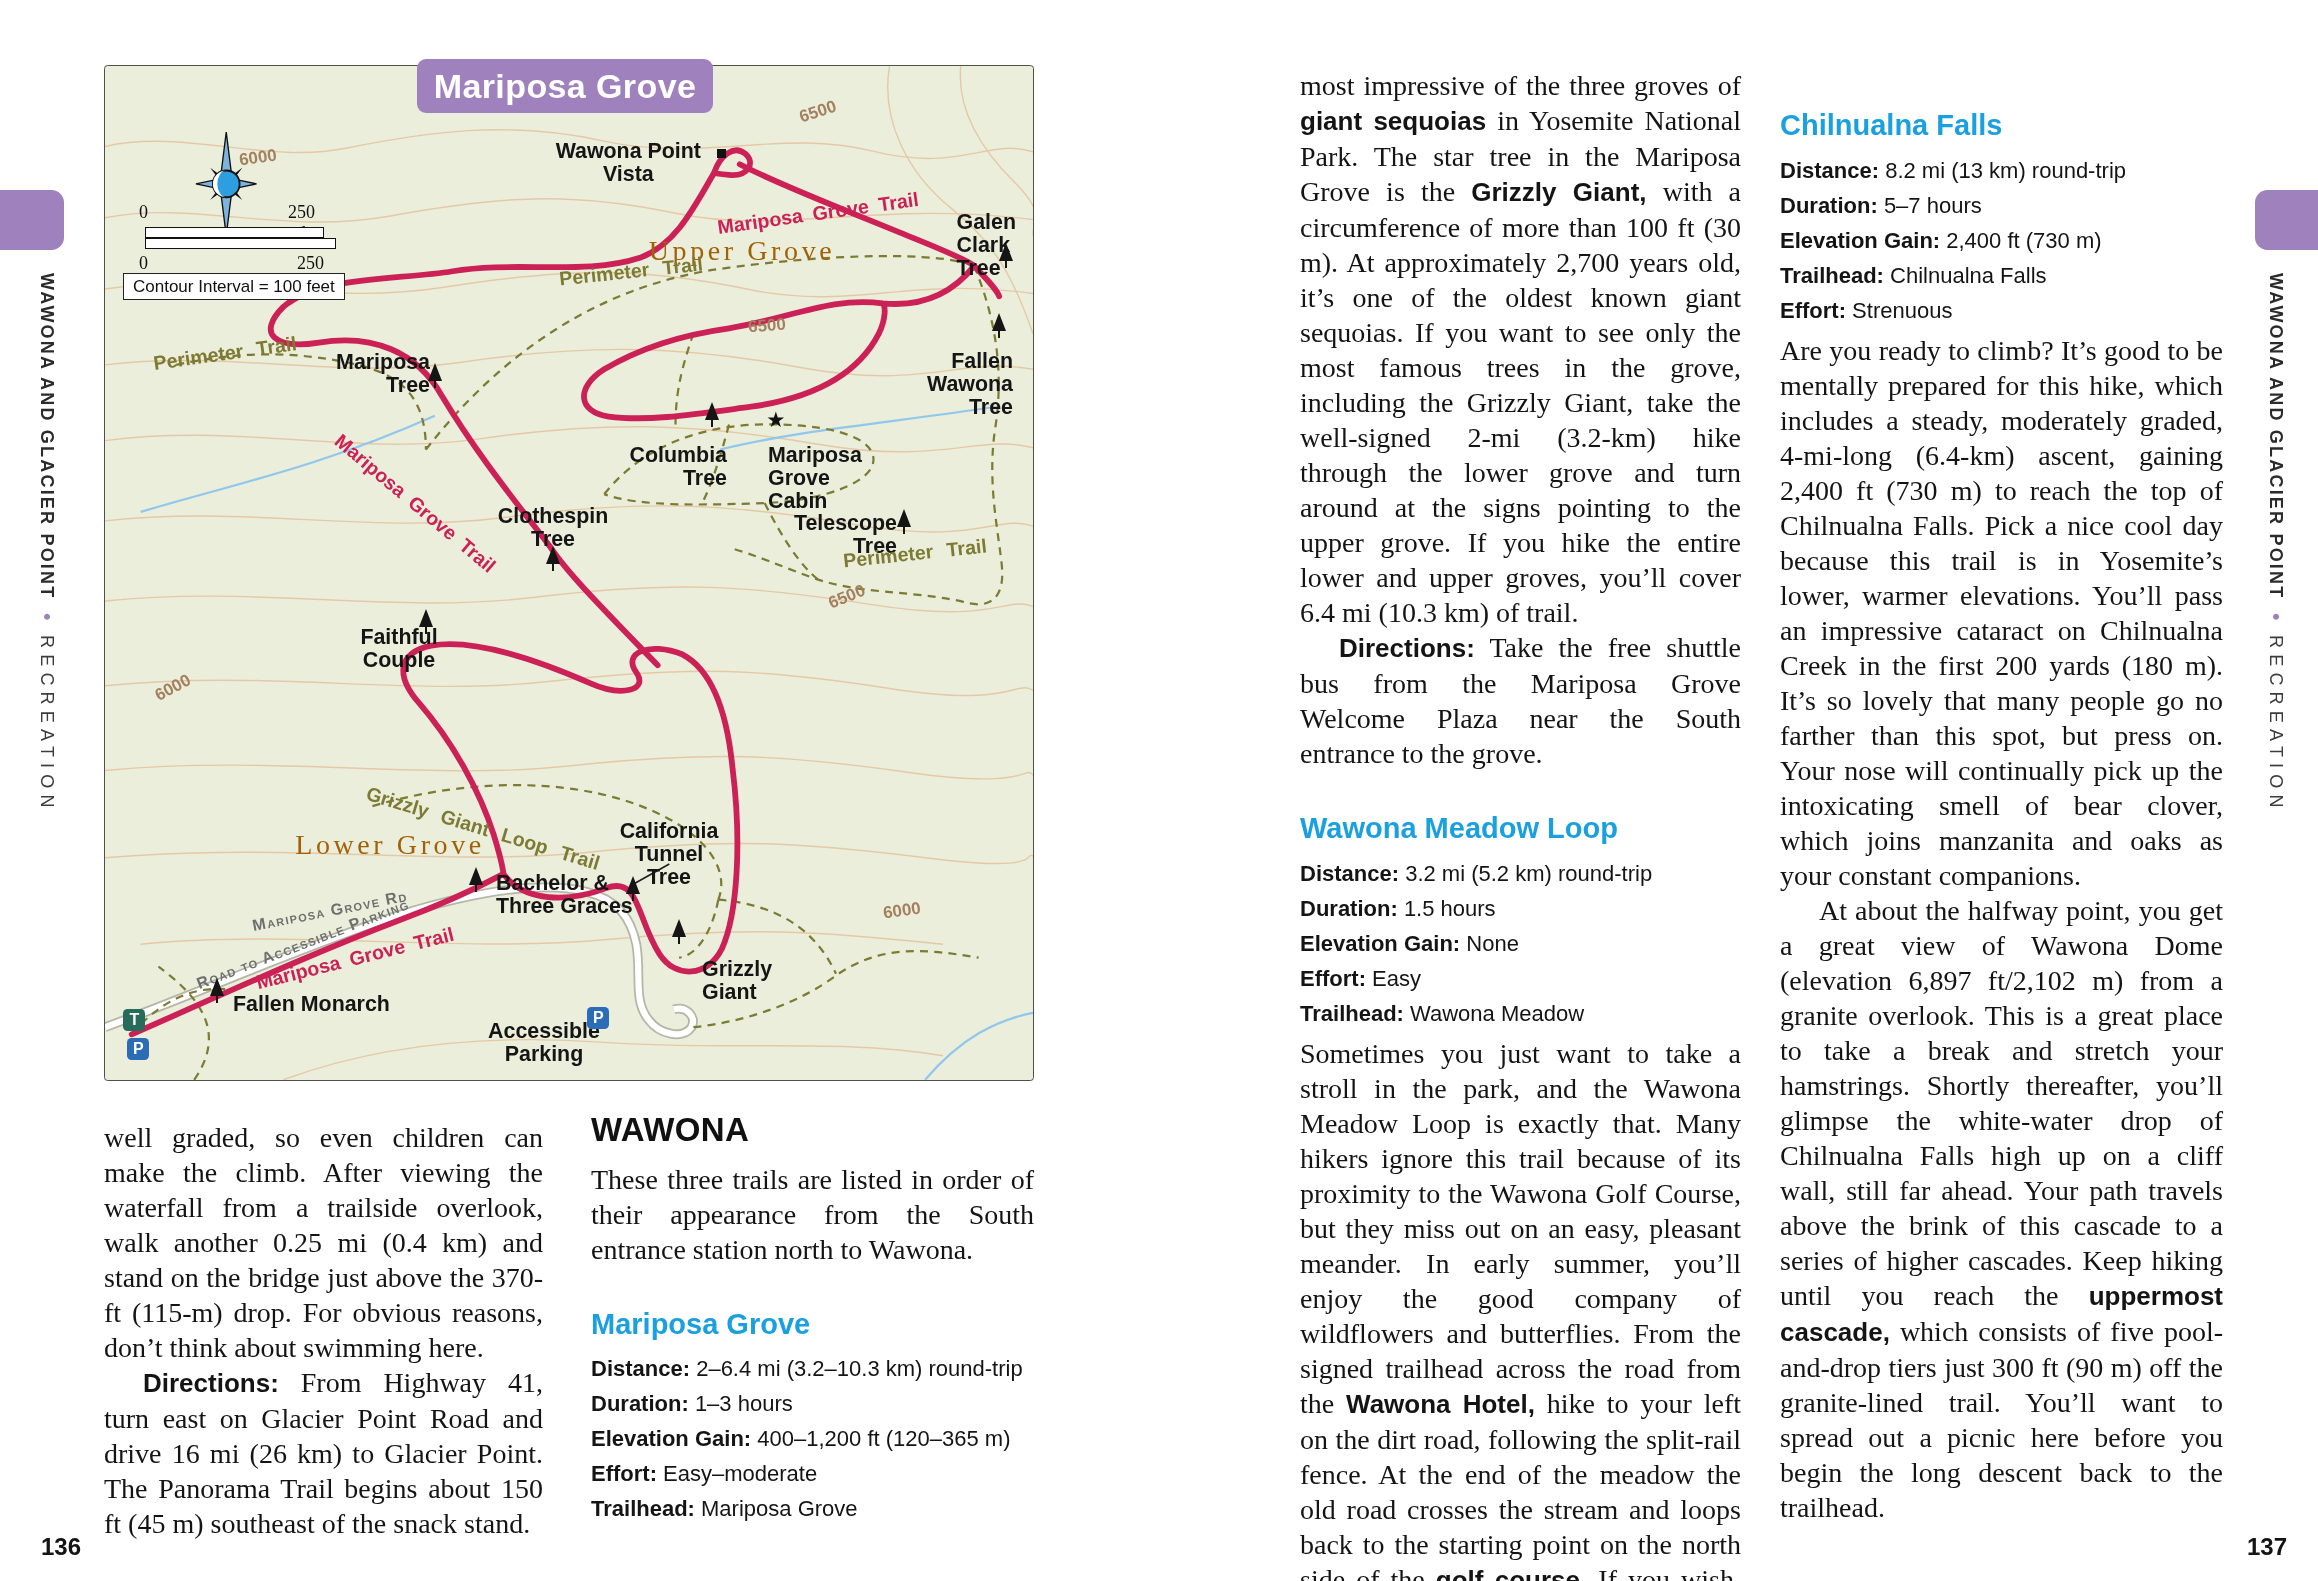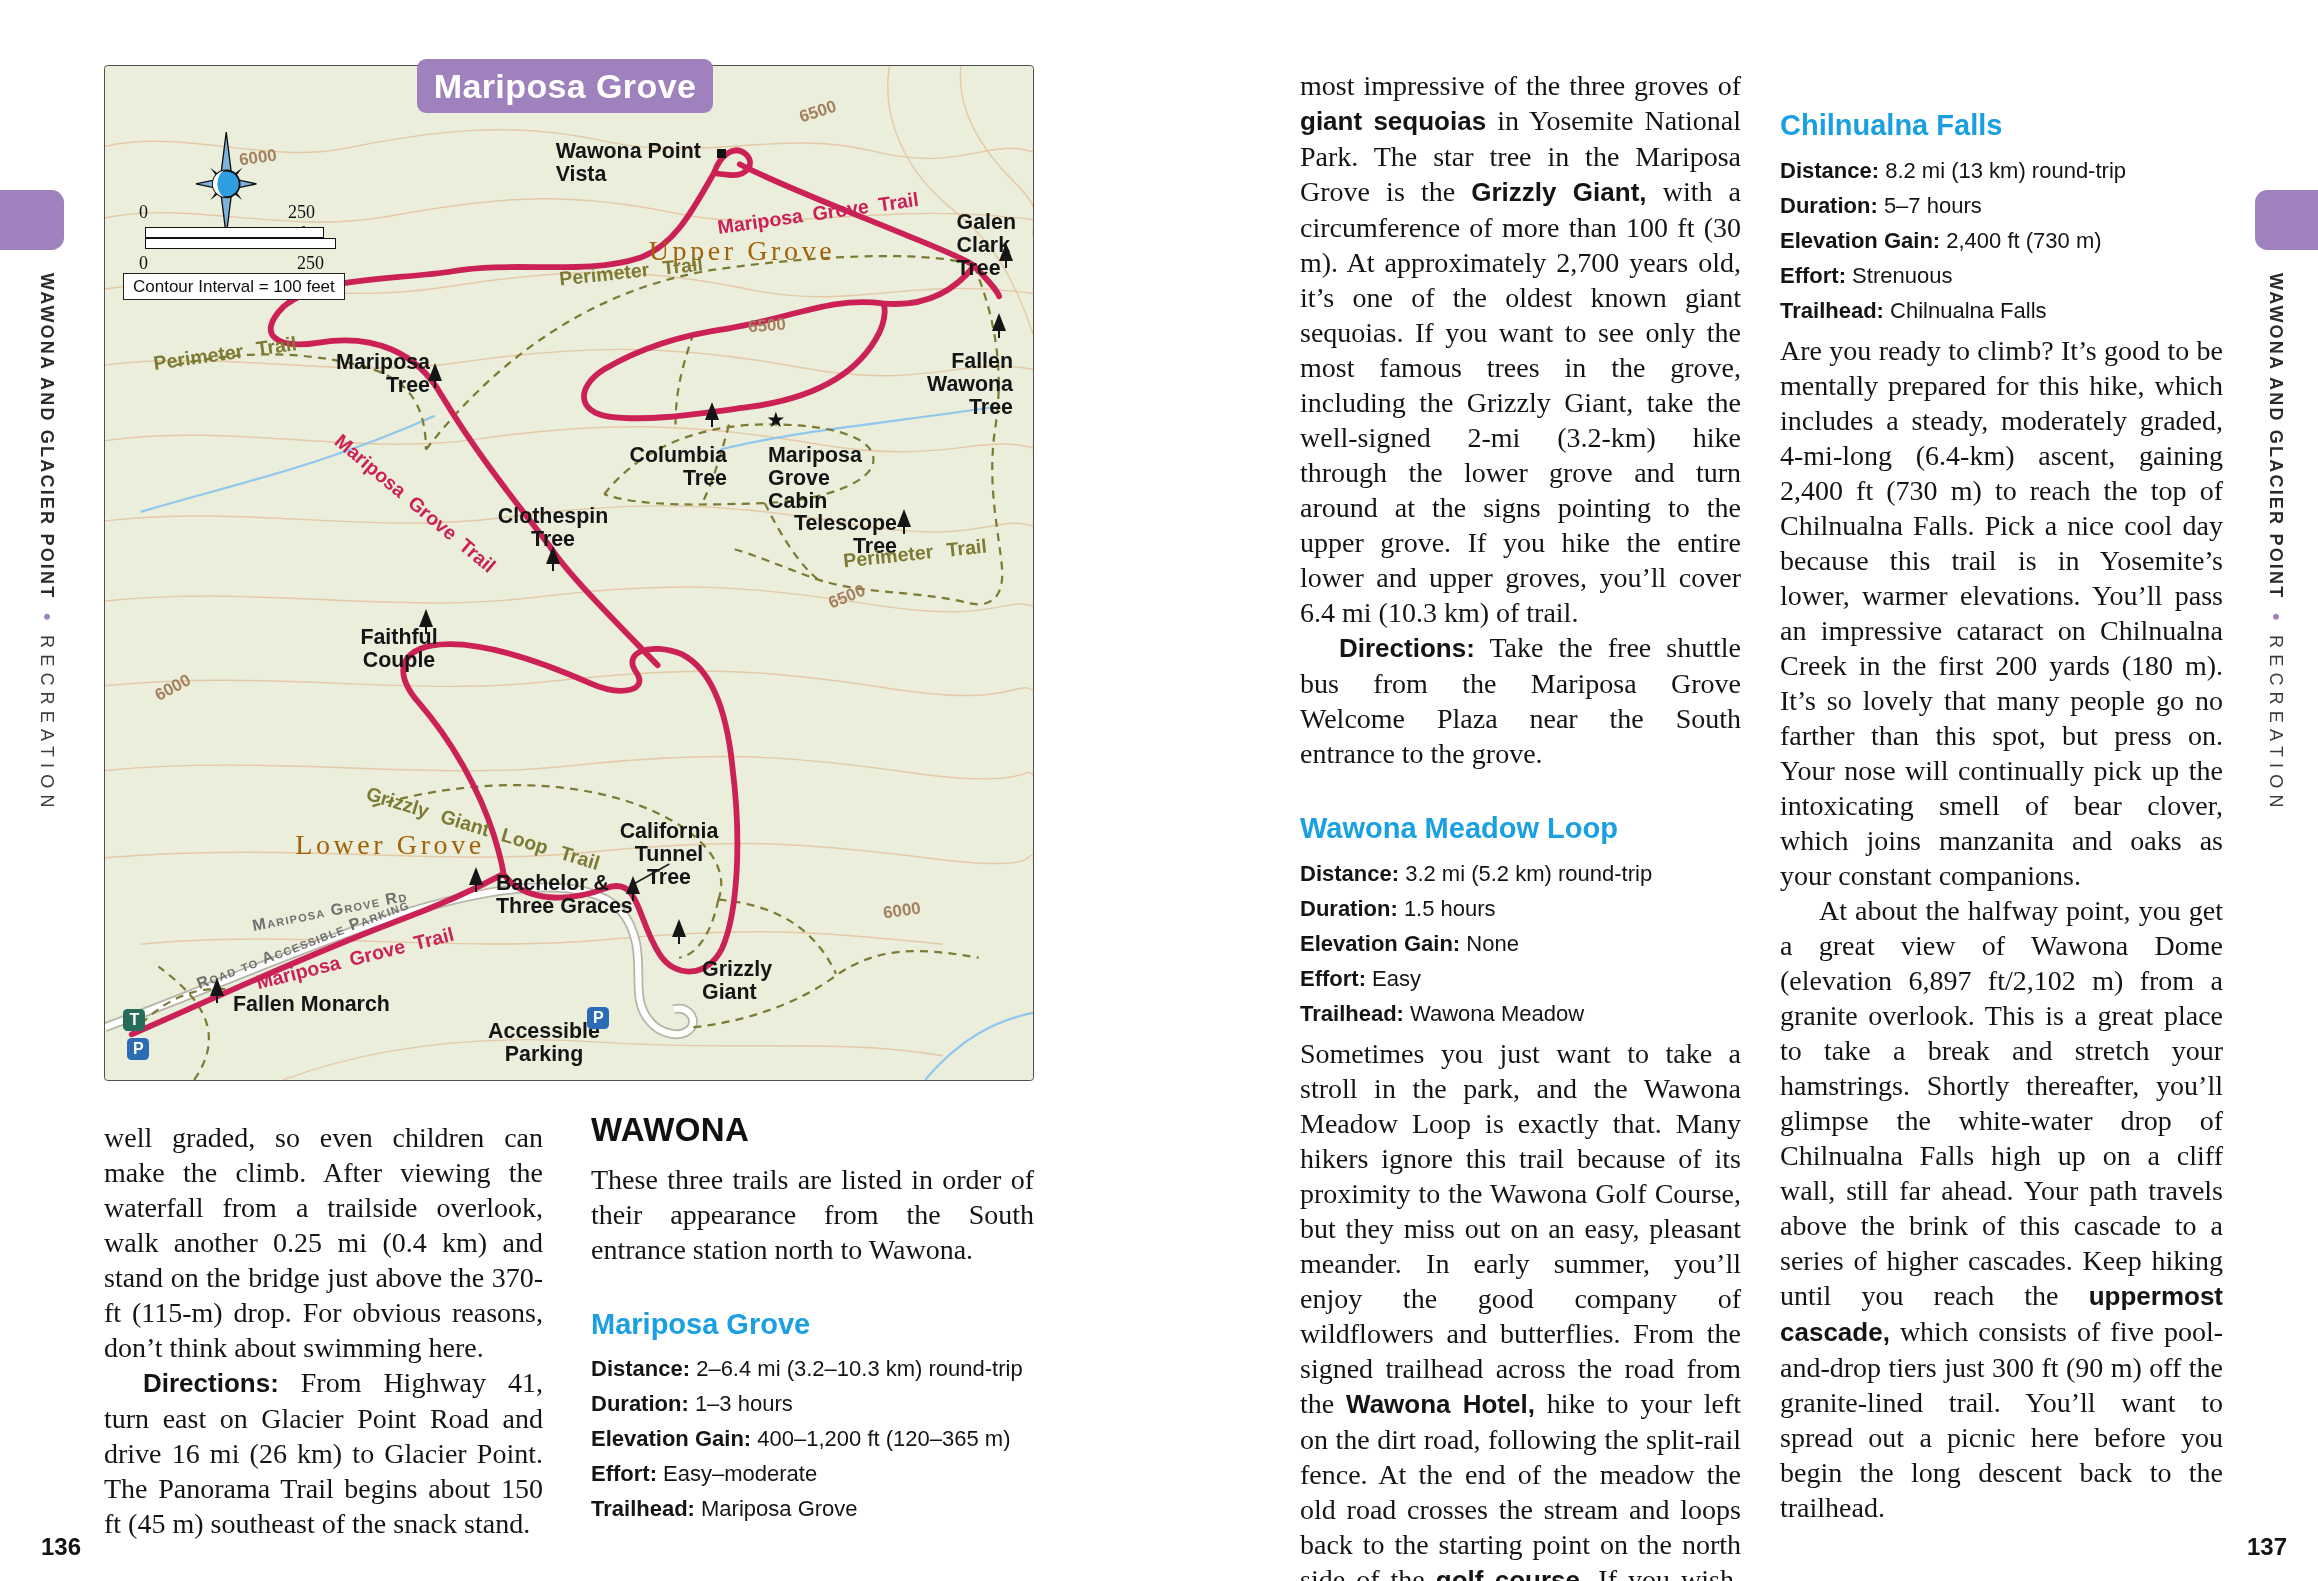--- a/index.html
+++ b/index.html
@@ -159,21 +159,21 @@
     <span class="scale-lbl" style="left:34px;top:136px;">0</span>
     <span class="scale-lbl" style="left:183px;top:136px;">250 yds</span>
     <div class="scale-bar" style="left:40px;top:161px;width:177px;"></div>
     <div class="scale-bar" style="left:40px;top:172px;width:189px;"></div>
     <span class="scale-lbl" style="left:34px;top:187px;">0</span>
     <span class="scale-lbl" style="left:192px;top:187px;">250 m</span>
   </div>
   <div id="contour-note">Contour Interval = 100 feet</div>
 
   <div id="map-labels">
-      <div class="mlbl lbl" style="left: 596px; top: 74px; text-align: left; transform: translateX(-100%) rotate(0deg);">
+      <div class="mlbl lbl" style="left: 596px; top: 74px; text-align: center; transform: translateX(-100%) rotate(0deg);">
         <div>Wawona Point</div>
         <div>Vista</div>
       </div>
       <div class="mlbl lbl" style="left: 911px; top: 145px; text-align: left; transform: translateX(-100%) rotate(0deg);">
         <div>Galen</div>
         <div>Clark</div>
         <div>Tree</div>
       </div>
       <div class="mlbl place" style="left: 637px; top: 169px; text-align: center; transform: translateX(-50%) rotate(0deg);">
         <div>Upper Grove</div>
@@ -329,22 +329,22 @@
   <p class="serif"><span>Sometimes you just want to take a stroll in the park, and the Wawona Meadow Loop is exactly that. Many hikers ignore this trail because of its proximity to the Wawona Golf Course, but they miss out on an easy, pleasant meander. In early summer, you’ll enjoy the good company of wildflowers and butterflies. From the signed trailhead across the road from the </span><span class="rb">Wawona Hotel,</span><span> hike to your left on the dirt road, following the split-rail fence. At the end of the meadow the old road crosses the stream and loops back to the starting point on the north side of the </span><span class="rb">golf course.</span><span> If you wish, you can even bring your dog or ride your bike on this trail.</span></p>
 
 </div>
 
 <div class="col" id="rp-col2">
   <h3 class="trail-heading">Chilnualna Falls</h3>
   <div class="stats">
     <div class="stat"><span class="lab">Distance:</span><span> 8.2 mi (13 km) round-trip</span></div>
     <div class="stat"><span class="lab">Duration:</span><span> 5–7 hours</span></div>
     <div class="stat"><span class="lab">Elevation Gain:</span><span> 2,400 ft (730 m)</span></div>
+    <div class="stat"><span class="lab">Trailhead:</span><span> Chilnualna Falls</span></div>
     <div class="stat"><span class="lab">Effort:</span><span> Strenuous</span></div>
-    <div class="stat"><span class="lab">Trailhead:</span><span> Chilnualna Falls</span></div>
   </div>
   <p class="serif"><span>Are you ready to climb? It’s good to be mentally prepared for this hike, which includes a steady, moderately graded, 4-mi-long (6.4-km) ascent, gaining 2,400 ft (730 m) to reach the top of Chilnualna Falls. Pick a nice cool day because this trail is in Yosemite’s lower, warmer elevations. You’ll pass an impressive cataract on Chilnualna Creek in the first 200 yards (180 m). It’s so lovely that many people go no farther than this spot, but press on. Your nose will continually pick up the intoxicating smell of bear clover, which joins manzanita and oaks as your constant companions.</span></p>
   <p class="serif indent"><span>At about the halfway point, you get a great view of Wawona Dome (elevation 6,897 ft/2,102 m) from a granite overlook. This is a great place to take a break and stretch your hamstrings. Shortly thereafter, you’ll glimpse the white-water drop of Chilnualna Falls high up on a cliff wall, still far ahead. Your path travels above the brink of this cascade to a series of higher cascades. Keep hiking until you reach the </span><span class="rb">uppermost cascade,</span><span> which consists of five pool-and-drop tiers just 300 ft (90 m) off the granite-lined trail. You’ll want to spread out a picnic here before you begin the long descent back to the trailhead.</span></p>
 
 </div>
 
 <div class="page-number" id="page-number-left">136</div>
 <div class="page-number" id="page-number-right">137</div>
 
 

